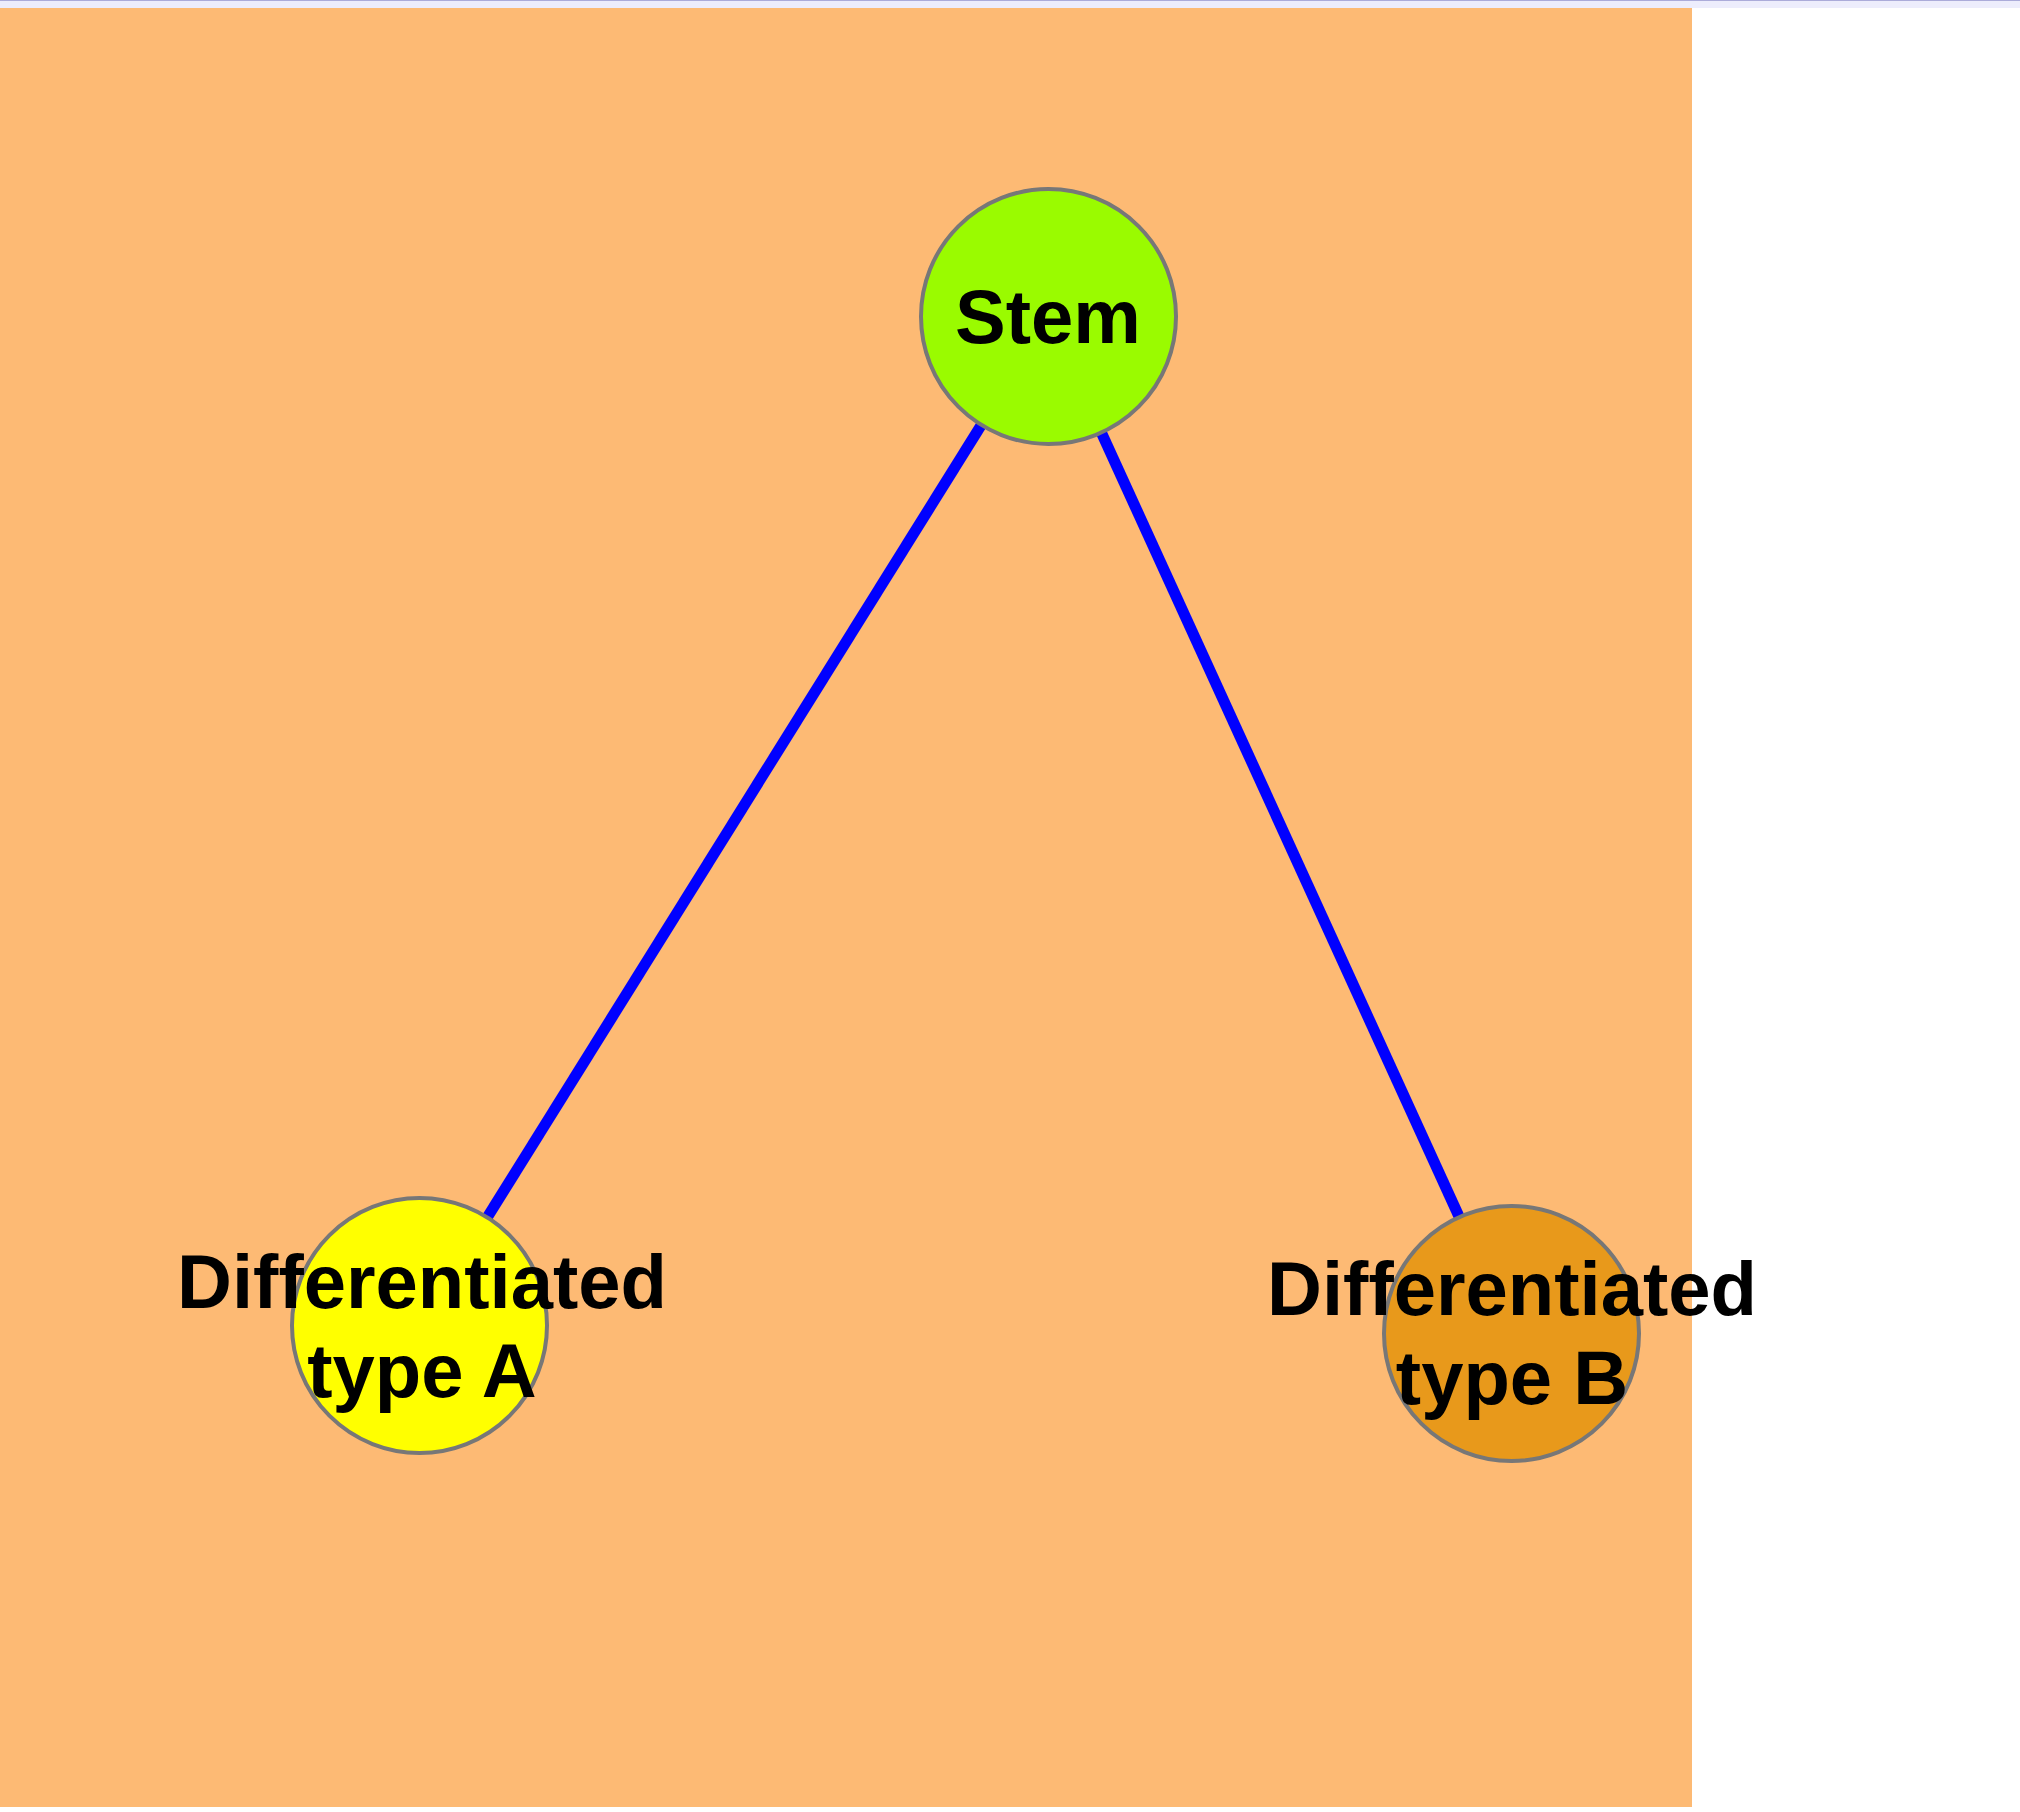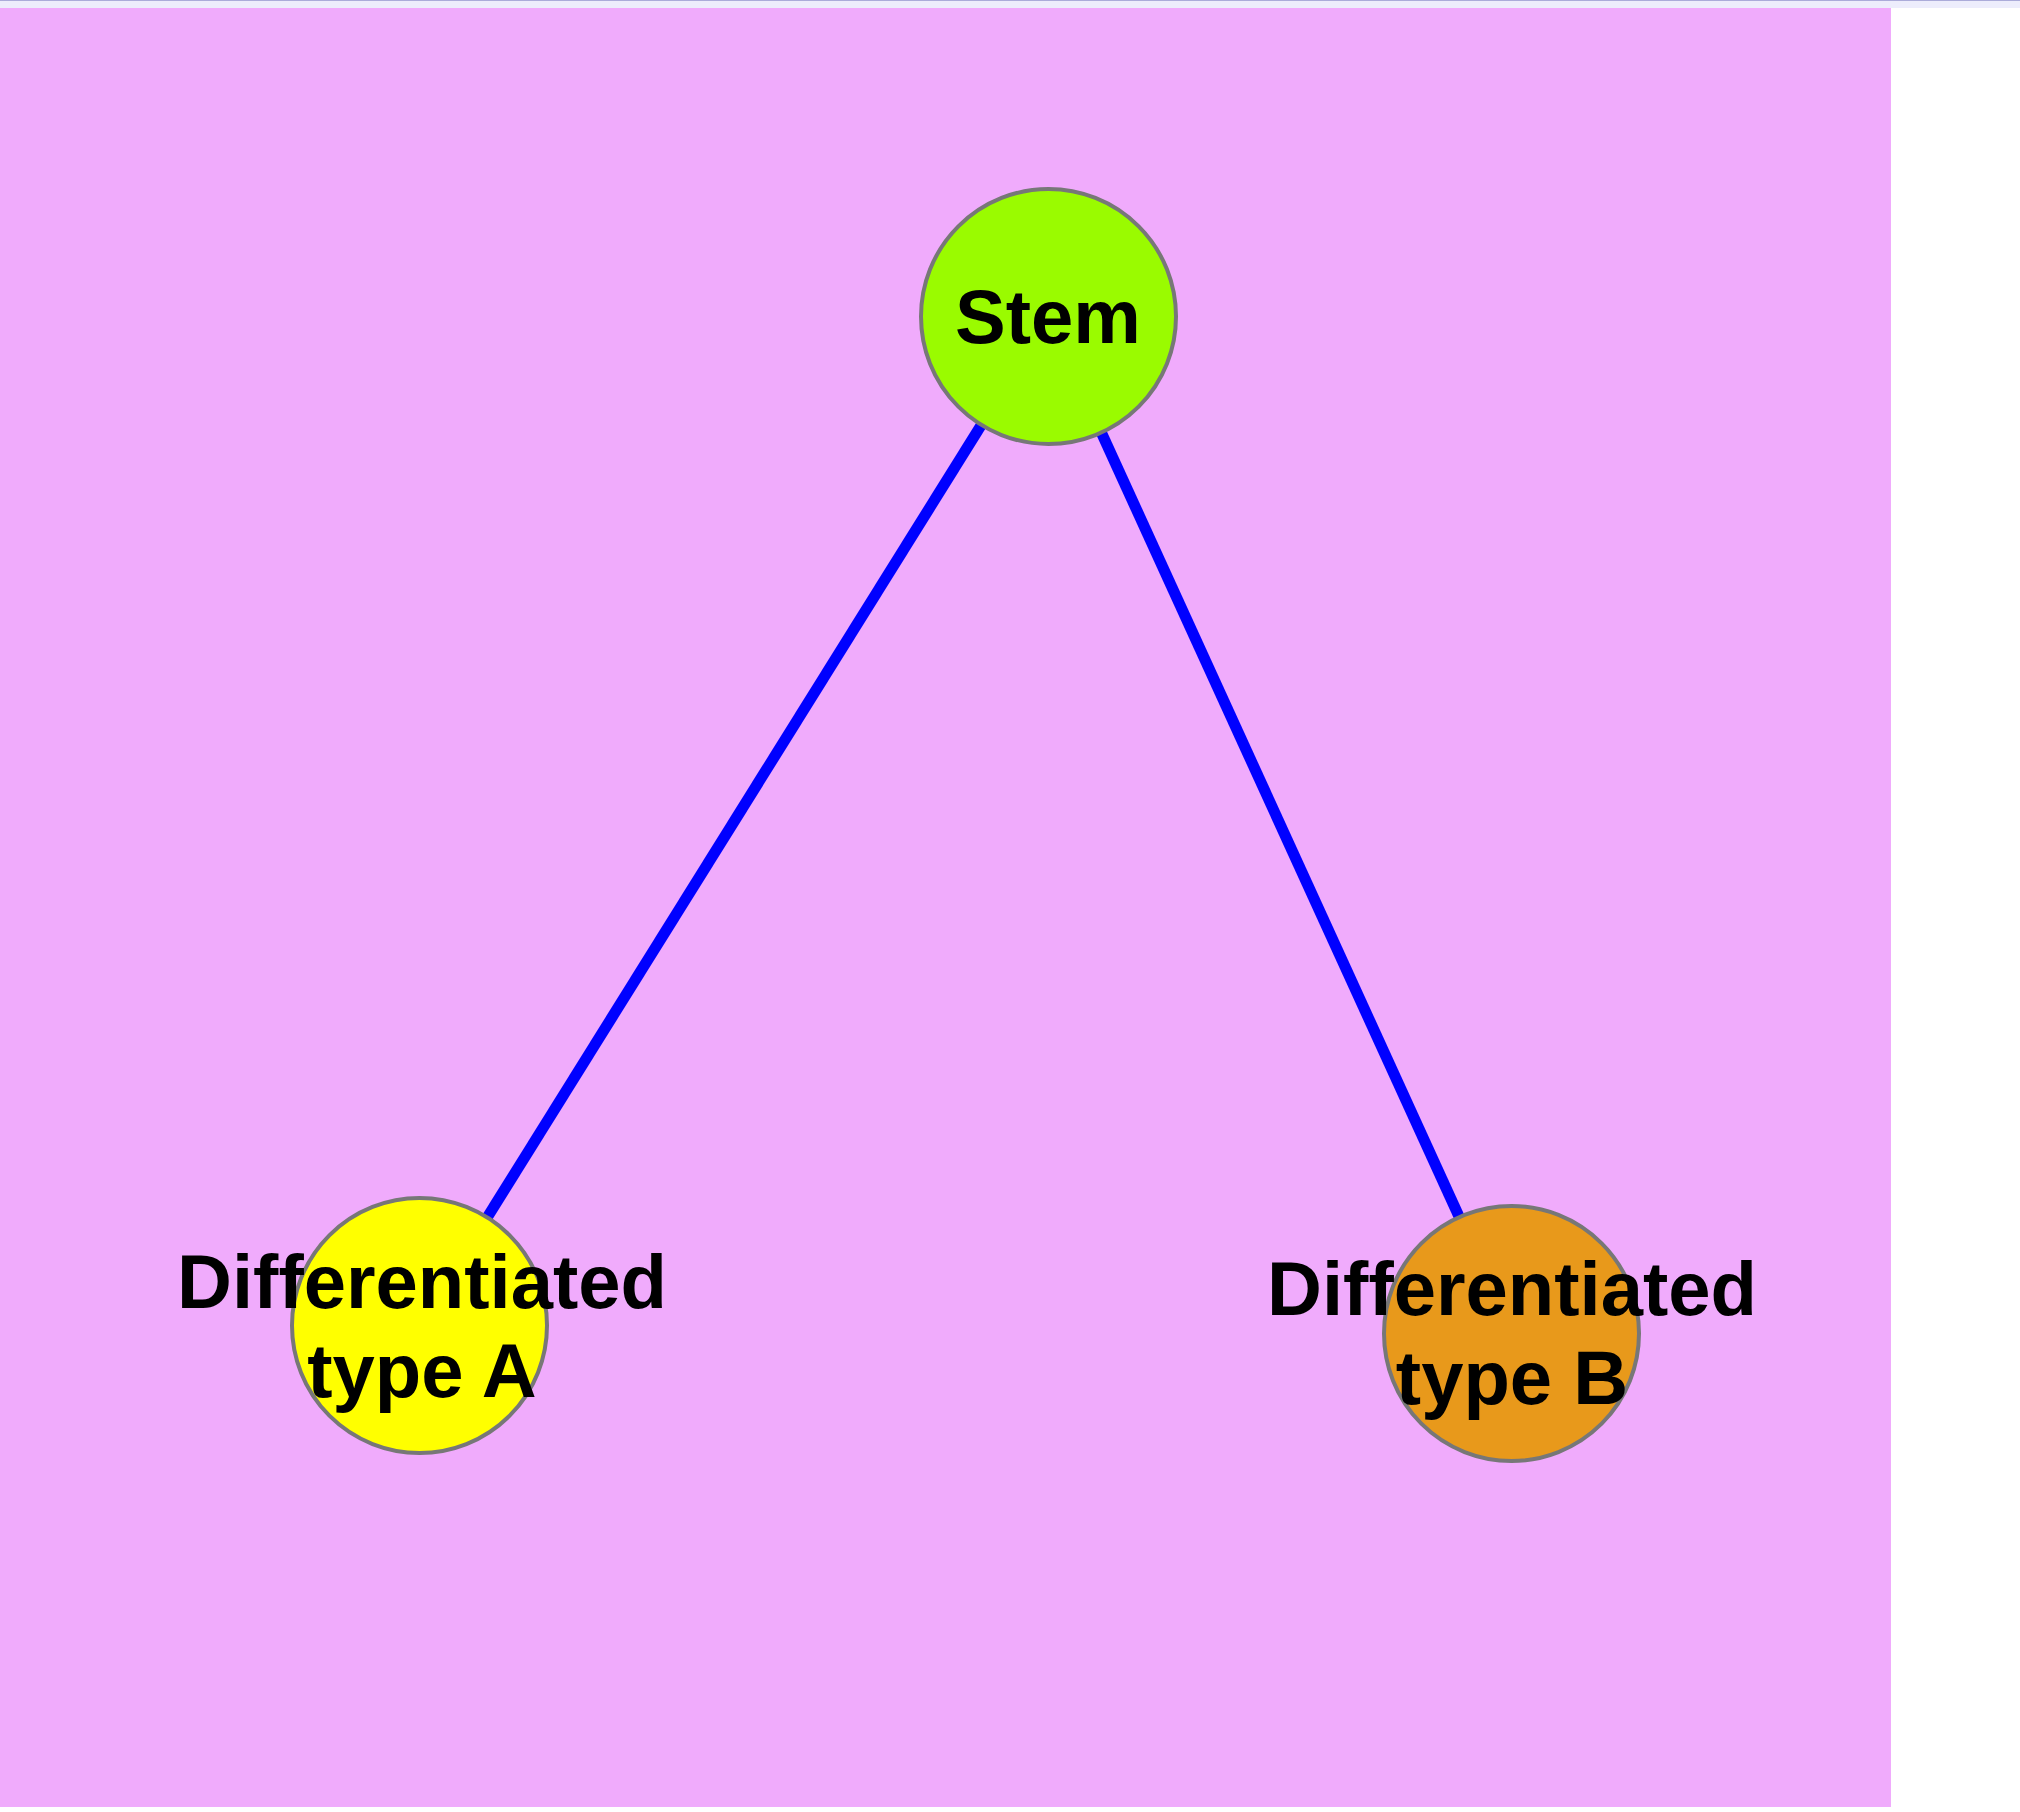--- a/index.html
+++ b/index.html
@@ -13,23 +13,23 @@
   }
   .page {
     position: relative;
     width: 2021px;
     height: 1812px;
   }
   .canvas {
     position: absolute;
     left: 0;
     top: 0;
-    width: 1891px;
+    width: 1692px;
     height: 1807px;
-    background: #f0abfc;
+    background: #fdba74;
   }
   .top-band {
     position: absolute;
     left: 0;
     top: 0;
     width: 2021px;
     height: 6.8px;
     background: #EDEDFC;
     border-top: 0.8px solid #ABABD9;
     z-index: 5;

